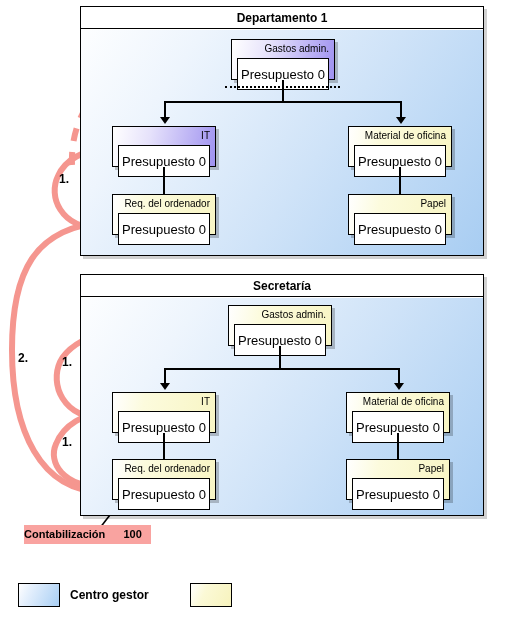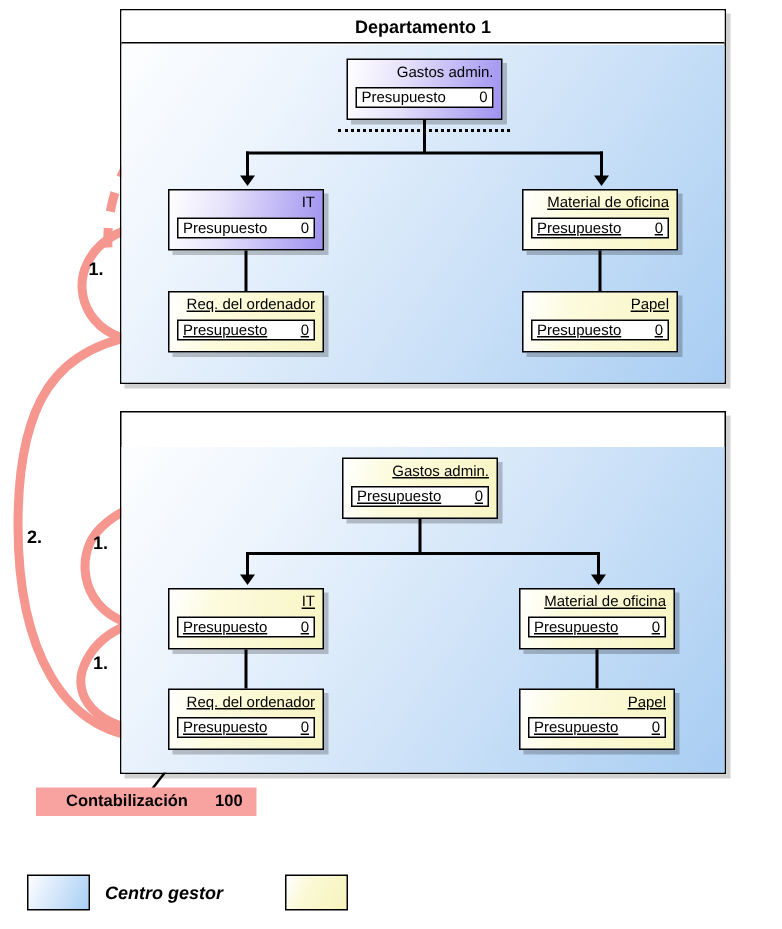--- a/index.html
+++ b/index.html
@@ -26,29 +26,29 @@
     position:absolute;left:0;right:0;top:23px;bottom:0;
     background:linear-gradient(125deg,#fdfeff 0%,#eef5fd 22%,#cfe3f8 58%,#a8cdf2 100%);
   }
 
   
   .node{
     position:absolute;border:1px solid #000;box-sizing:border-box;
     box-shadow:3px 3px 0 rgba(0,0,0,0.22);
     padding:3px 5px 4px 5px;
   }
-  .node.yellow{background:linear-gradient(100deg,#ffffff 0%,#fcfbdd 30%,#f8f5c4 100%);text-decoration:underline;}
+  .node.yellow{background:linear-gradient(100deg,#ffffff 0%,#fcfbdd 30%,#f8f5c4 100%);}
   .node.purple{background:linear-gradient(100deg,#ffffff 0%,#e6e2fb 35%,#9f92f0 100%);}
   .node-title{
     font-size:10px;text-align:right;color:#000;
     white-space:nowrap;line-height:12px;height:13px;
   }
   .node-field{
     margin-top:2px;border:1px solid #000;background:#ffffff;
-    height:14px;line-height:13px;font-size:10px;color:#000;
+    height:32px;line-height:13px;font-size:13px;color:#000;
     display:flex;justify-content:space-between;align-items:center;
     padding:0 3px;box-sizing:border-box;
   }
   .node-field .v{font-variant-numeric:tabular-nums;}
 
   
   .ln{position:absolute;background:#000;}
   .vln{width:2px;}
   .hln{height:2px;}
   .arrowhead{
@@ -65,21 +65,21 @@
 
   
   .step{
     position:absolute;font-size:12px;font-weight:bold;color:#000;
   }
 
   
   .callout{
     position:absolute;background:#f9a3a0;color:#000;
     font-size:11px;font-weight:bold;
-    padding:3px 9px 4px 20px;white-space:nowrap;
+    padding:3px 9px 4px 0;white-space:nowrap;
   }
 
   
   .legend{position:absolute;left:0;top:575px;width:521px;height:44px;}
   .legend-item{position:absolute;display:flex;align-items:center;}
   .swatch{
     width:42px;height:24px;border:1px solid #000;box-sizing:border-box;
     margin-right:10px;
   }
   .swatch.blue{background:linear-gradient(115deg,#ffffff 0%,#e7f1fd 25%,#a9cff4 100%);}
@@ -174,20 +174,21 @@
 
 <div class="node yellow" style="left:348px;top:194px;width:104px;height:41px;">
   <div class="node-title">Papel</div>
   <div class="node-field">
     <span>Presupuesto</span>
     <span class="v">0</span>
   </div>
 </div>
 
 <div class="panel" style="left:80px;top:274px;width:404px;height:242px;">
+  <div class="panel-title">Secretaría</div>
   <div class="panel-body"></div>
 </div>
 
 <div class="node yellow" style="left:228px;top:305px;width:104px;height:41px;">
   <div class="node-title">Gastos admin.</div>
   <div class="node-field">
     <span>Presupuesto</span>
     <span class="v">0</span>
   </div>
 </div>
@@ -238,20 +239,20 @@
 <div class="step" style="left:62px;top:355px;">1.</div>
 <div class="step" style="left:62px;top:435px;">1.</div>
 
 <div class="callout" style="left:24px;top:525px;">
   <span>Contabilización</span>
   <span style="display:inline-block;width:12px;"></span>
   <span>100</span>
 </div>
 
 <div class="legend">
-  <div class="legend-item" style="left:18px;top:8px;font-style:italic;">
+  <div class="legend-item" style="left:18px;top:8px;">
     <span class="swatch blue"></span>
     <span class="legend-label">Centro gestor</span>
   </div>
   <div class="legend-item" style="left:190px;top:8px;">
     <span class="swatch yellow"></span>
   </div>
 </div>
 
 </body></html>

